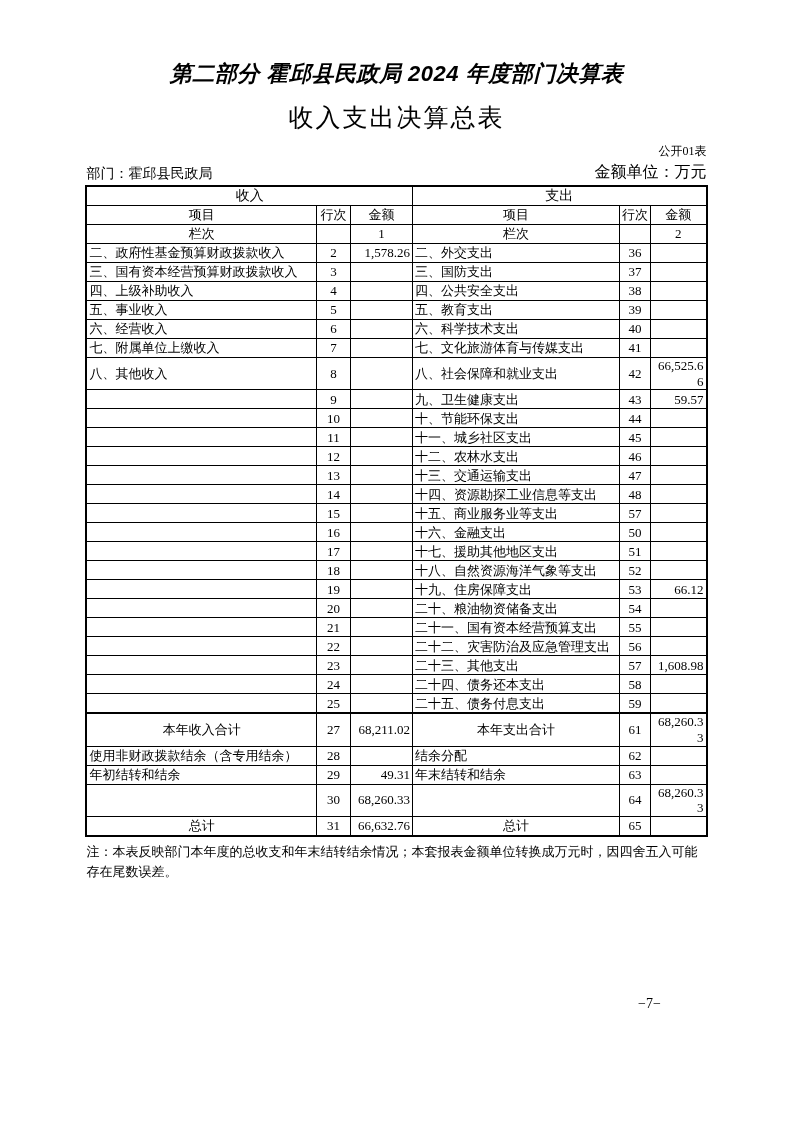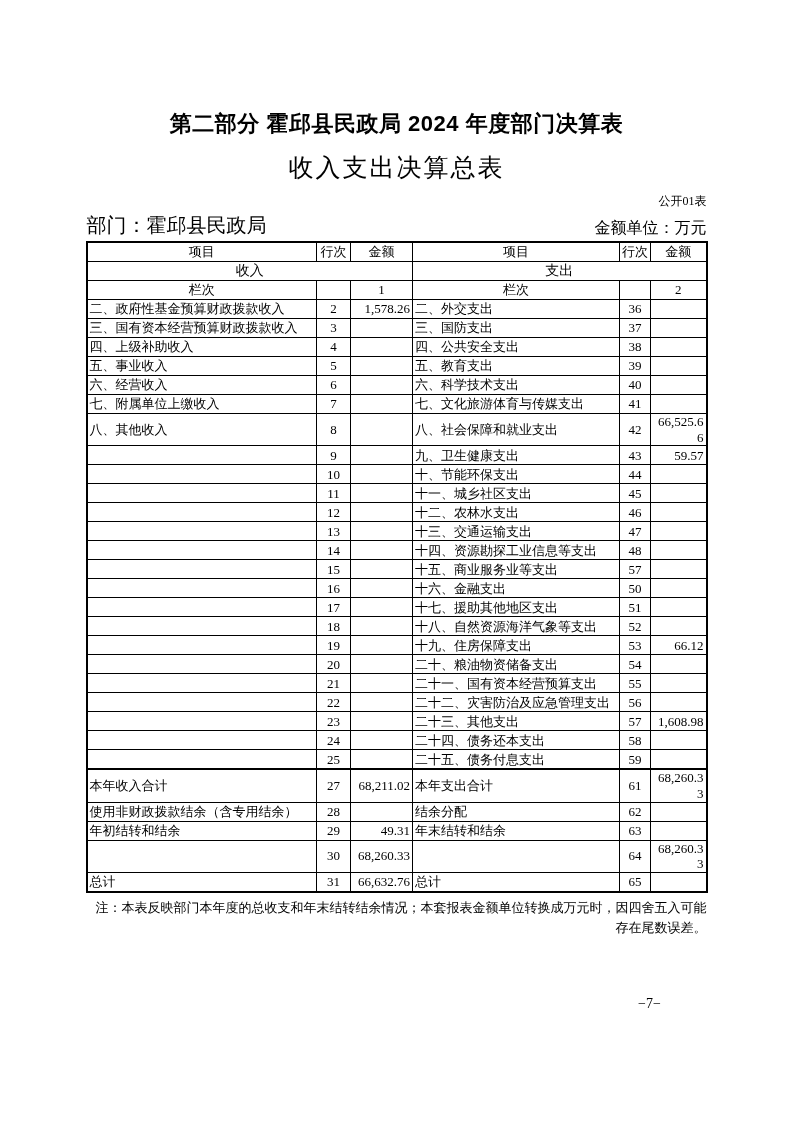--- a/index.html
+++ b/index.html
@@ -6,47 +6,48 @@
   .page{
     position:relative;
     width:793px;height:1122px;
     margin:0 auto;
     background:#ffffff;
     color:#000;
     font-family:"Liberation Serif", serif;
     overflow:hidden;
   }
   .doc-title{
-    padding-top:112px;
+    padding-top:62px;
     text-align:center;
     font-family:"Liberation Sans", sans-serif;
     font-weight:bold;
     font-size:22px;
     line-height:1.1;
     letter-spacing:0.5px;
+    font-style:italic;
   }
   .doc-subtitle{
     margin-top:15px;
     text-align:center;
     font-size:25px;
     letter-spacing:2px;
   }
   .content{width:620px;margin:0 auto;font-family:Liberation Serif, serif;}
   .code-line{
     margin-top:9px;
     text-align:right;
     font-size:12px;
   }
   .dept-line{
     margin-top:2px;
     display:flex;
     justify-content:space-between;
     align-items:flex-end;
   }
-  .dept-line .dept{font-size:20px;}
+  .dept-line .dept{font-size:14px;}
   .dept-line .unit{font-size:16px;}
   table.fin{
     width:620px;
     margin:2px auto 0;
     border-collapse:collapse;
     table-layout:fixed;
     font-size:13px;
     border:2px solid #000;
   }
   table.fin td, table.fin th{
@@ -56,28 +57,28 @@
     line-height:1.2;
     font-weight:normal;
     overflow:hidden;
     word-break:break-all;
   }
   .sec-cell{text-align:center;font-size:14px;}
   .head-cell{text-align:center;}
   .item{text-align:left;}
   .line{text-align:center;}
   .amount{text-align:right;}
-  td.sum{font-weight:bold;}
+  td.sum{text-align:center;font-weight:bold;}
   tr.thick-top td{border-top:2px solid #000;}
   .note{
     width:620px;
     margin:5px auto 13px;
     font-size:13px;
     line-height:1.55;
-    text-align:right;
+    text-align:left;
   }
   .page-number{
     position:absolute;
     top:996px;
     left:638px;
     font-size:14px;
   }
 </style>
 </head>
 <body>
@@ -99,30 +100,30 @@
     <colgroup>
       <col style="width:230px">
       <col style="width:34px">
       <col style="width:62px">
       <col style="width:207px">
       <col style="width:31px">
       <col style="width:56px">
     </colgroup>
     <thead>
       <tr>
+        <th class="sec-cell" colspan="3">收入</th>
+        <th class="sec-cell" colspan="3">支出</th>
+      </tr>
+      <tr>
         <th class="head-cell">项目</th>
         <th class="head-cell">行次</th>
         <th class="head-cell">金额</th>
         <th class="head-cell">项目</th>
         <th class="head-cell">行次</th>
         <th class="head-cell">金额</th>
-      </tr>
-      <tr>
-        <th class="sec-cell" colspan="3">收入</th>
-        <th class="sec-cell" colspan="3">支出</th>
       </tr>
       <tr>
         <td class="head-cell">栏次</td>
         <td class="head-cell"></td>
         <td class="head-cell">1</td>
         <td class="head-cell">栏次</td>
         <td class="head-cell"></td>
         <td class="head-cell">2</td>
       </tr>
     </thead>

